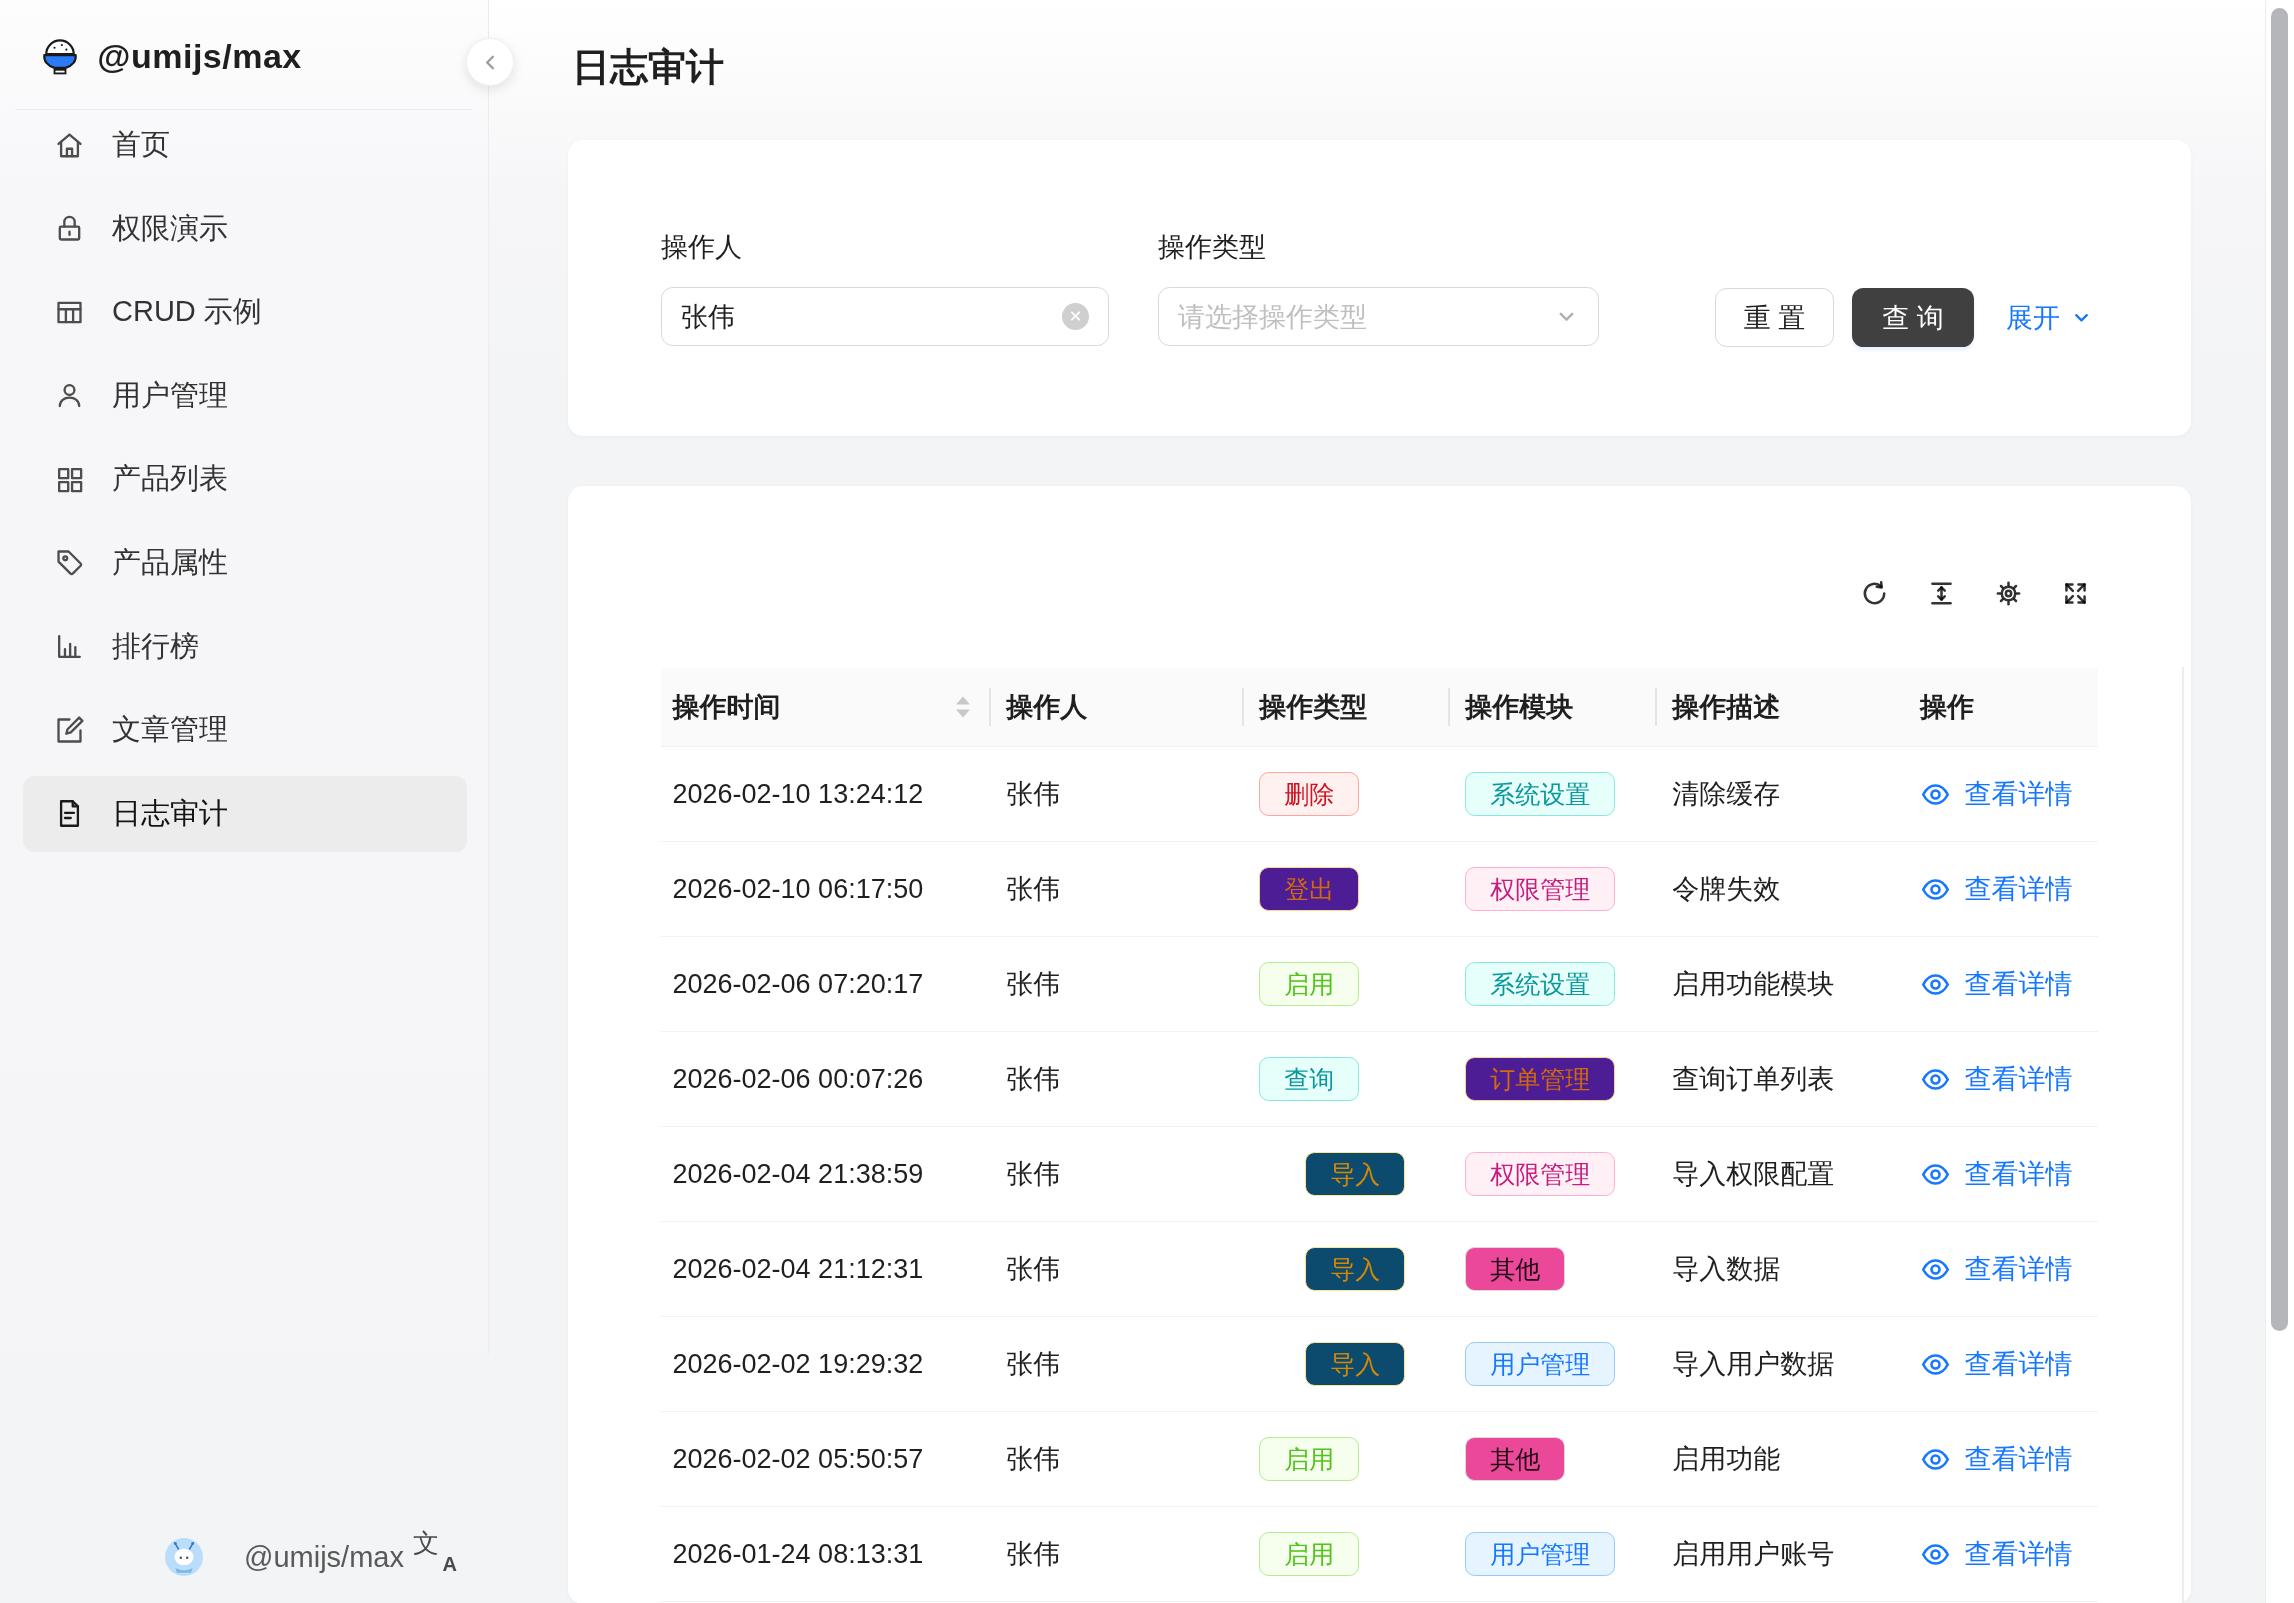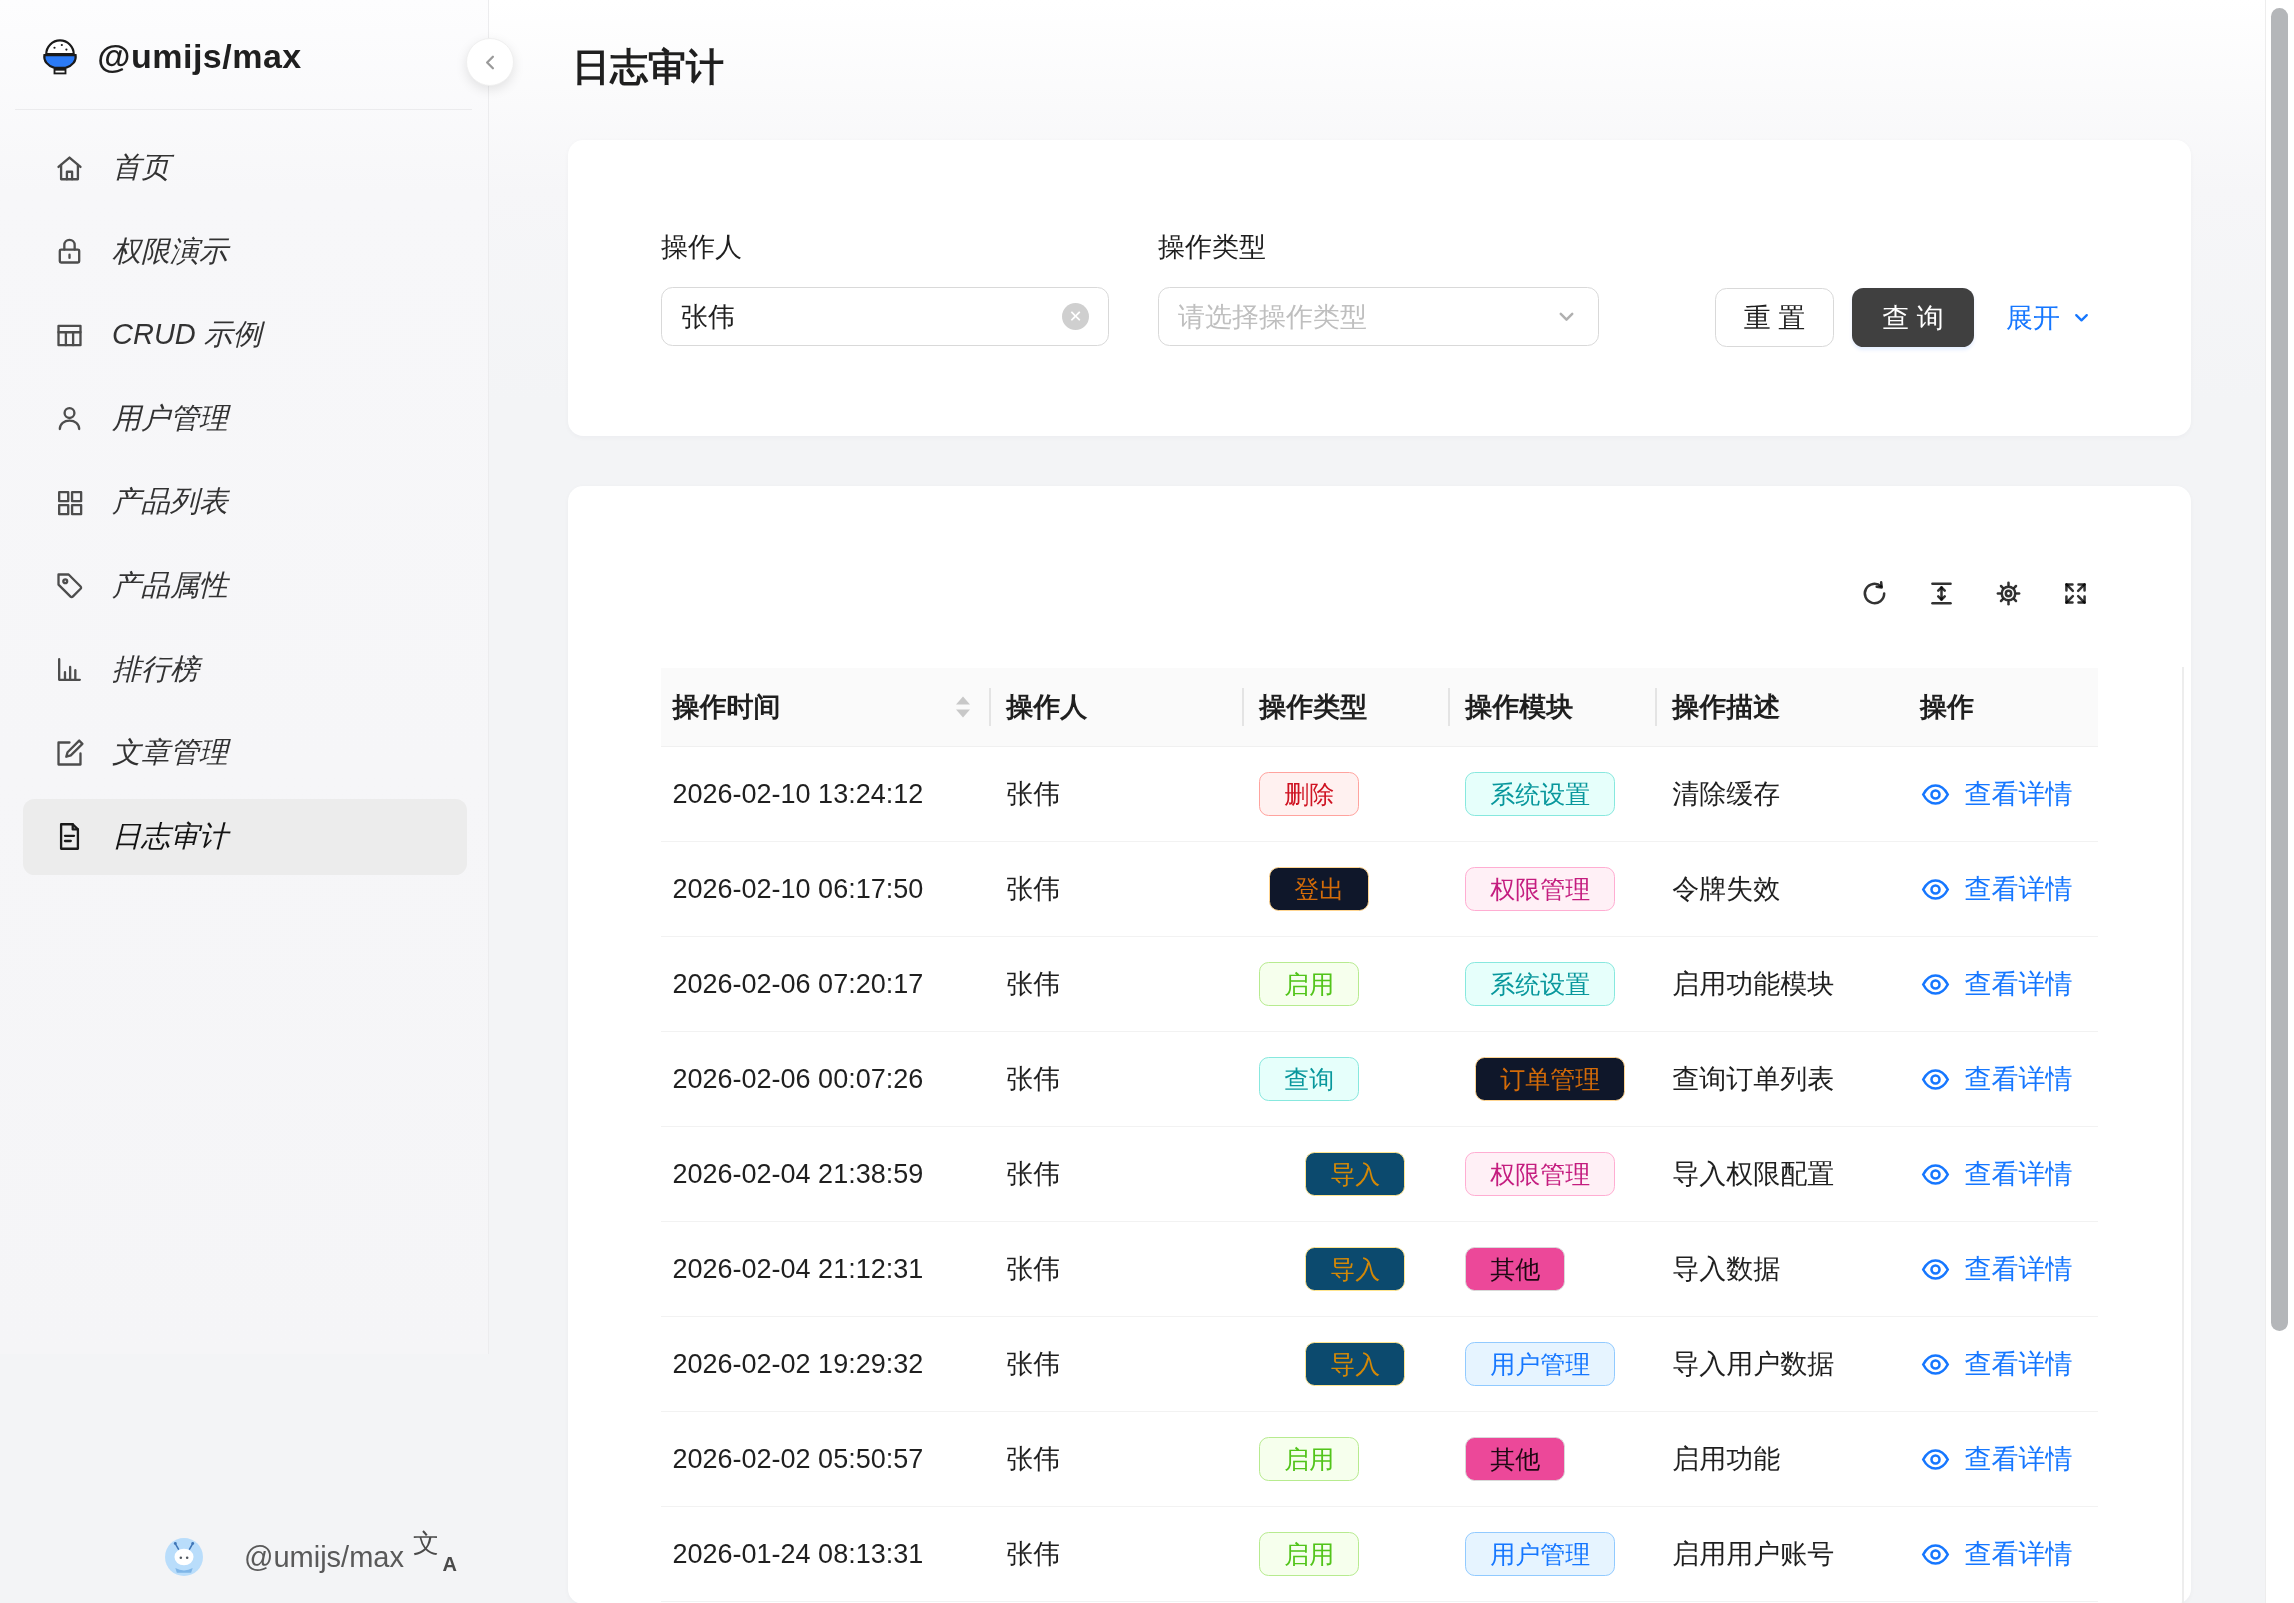--- a/index.html
+++ b/index.html
@@ -6,21 +6,21 @@
     font-family:"Liberation Sans","DejaVu Sans",sans-serif;
     color:rgba(0,0,0,.88);}
   body{background:linear-gradient(180deg,#ffffff 0px,#f6f6f8 191px,#f3f4f6 401px,#f3f4f6 100%);}
   .abs{position:absolute;}
   
   #sidebar{left:0;top:0;width:488px;height:1354px;border-right:1.9px solid #ececee;
     background:linear-gradient(180deg,#fdfdfe 0px,#f7f7f9 191px,#f5f5f7 100%);}
   .logo-row{left:38px;top:31px;height:50px;display:flex;align-items:center;gap:15.3px;}
   .logo-title{font-size:34px;font-weight:700;letter-spacing:0.5px;}
   .side-divider{left:15.3px;top:109px;width:457px;height:0;border-top:1.9px solid #ebebed;}
-  .menu{left:23px;top:130px;width:444px;font-style:italic;}
+  .menu{left:23px;top:107px;width:444px;}
   .menu-item{height:76px;margin-bottom:7.6px;border-radius:11.5px;display:flex;align-items:center;
     padding:0 0 0 31px;box-sizing:border-box;gap:27px;font-size:29px;color:rgba(0,0,0,.80);cursor:pointer;}
   .menu-item svg{width:31px;height:31px;stroke:#4d4d4d;fill:none;stroke-width:1.8;stroke-linecap:round;stroke-linejoin:round;flex:0 0 31px;}
   .menu-item.selected{background:#ececec;color:rgba(0,0,0,.92);}
   .menu-item.selected svg{stroke:#1a1a1a;}
   .side-footer{left:0;top:1528px;width:488px;height:57px;display:flex;align-items:center;}
   .side-footer .ftxt{font-size:29px;color:#595959;margin-left:21px;}
   .lang-icon{position:absolute;left:413px;top:1.9px;width:42px;height:42px;color:#4a4a4a;}
   .lang-icon .zh{position:absolute;left:0;top:-3.8px;font-size:26px;}
   .lang-icon .en{position:absolute;right:-1.9px;bottom:-3.8px;font-size:20px;font-weight:700;}
@@ -55,21 +55,21 @@
   .cell.c1{padding-left:11.5px;}
   .cell.c6{padding-left:29px;}
   .col-div{position:absolute;right:0;top:20px;height:38px;width:1.9px;background:#e4e4e4;}
   .sorter{position:absolute;right:21px;top:50%;transform:translateY(-50%);display:flex;flex-direction:column;gap:4.8px;cursor:pointer;}
   .caret-up{width:0;height:0;border-left:7.6px solid transparent;border-right:7.6px solid transparent;border-bottom:8.6px solid #c8c8c8;}
   .caret-down{width:0;height:0;border-left:7.6px solid transparent;border-right:7.6px solid transparent;border-top:8.6px solid #c8c8c8;}
   .drow{height:94px;border-bottom:1.9px solid #f2f2f2;font-size:27px;}
   #fixed-line{left:1323px;top:182px;width:1.9px;height:937px;background:#ededed;}
   .tag{display:inline-flex;align-items:center;height:42px;padding:0 24px;border:1.9px solid;border-radius:9.6px;font-size:25px;white-space:nowrap;}
   .red{color:#cf1322;background:#fff1f0;border-color:#ffa39e;}
-  .orange{color:#d46b08;background:#0f172a;border-color:#ffd591;margin-left:10px;}
+  .orange{color:#d46b08;background:#4c1d95;border-color:#ffd591;}
   .green{color:#52c41a;background:#f6ffed;border-color:#b7eb8f;}
   .cyan{color:#08979c;background:#e6fffb;border-color:#87e8de;}
   .gold{color:#d48806;background:#0c4a6e;border-color:#ffe58f;margin-left:46px;}
   .magenta{color:#c41d7f;background:#fff0f6;border-color:#ffadd2;}
   .blue{color:#1677ff;background:#e6f4ff;border-color:#91caff;}
   .default{color:rgba(0,0,0,.88);background:#ec4899;border-color:#d9d9d9;}
   .action-cell{display:flex;align-items:center;gap:13.4px;font-size:27px;}
   .eye{width:31px;height:31px;stroke:#1677ff;fill:none;stroke-width:2;}
   
   #scroll-track{left:2265px;top:0;width:29px;height:1604px;background:#ffffff;border-left:1.9px solid #ededed;}

